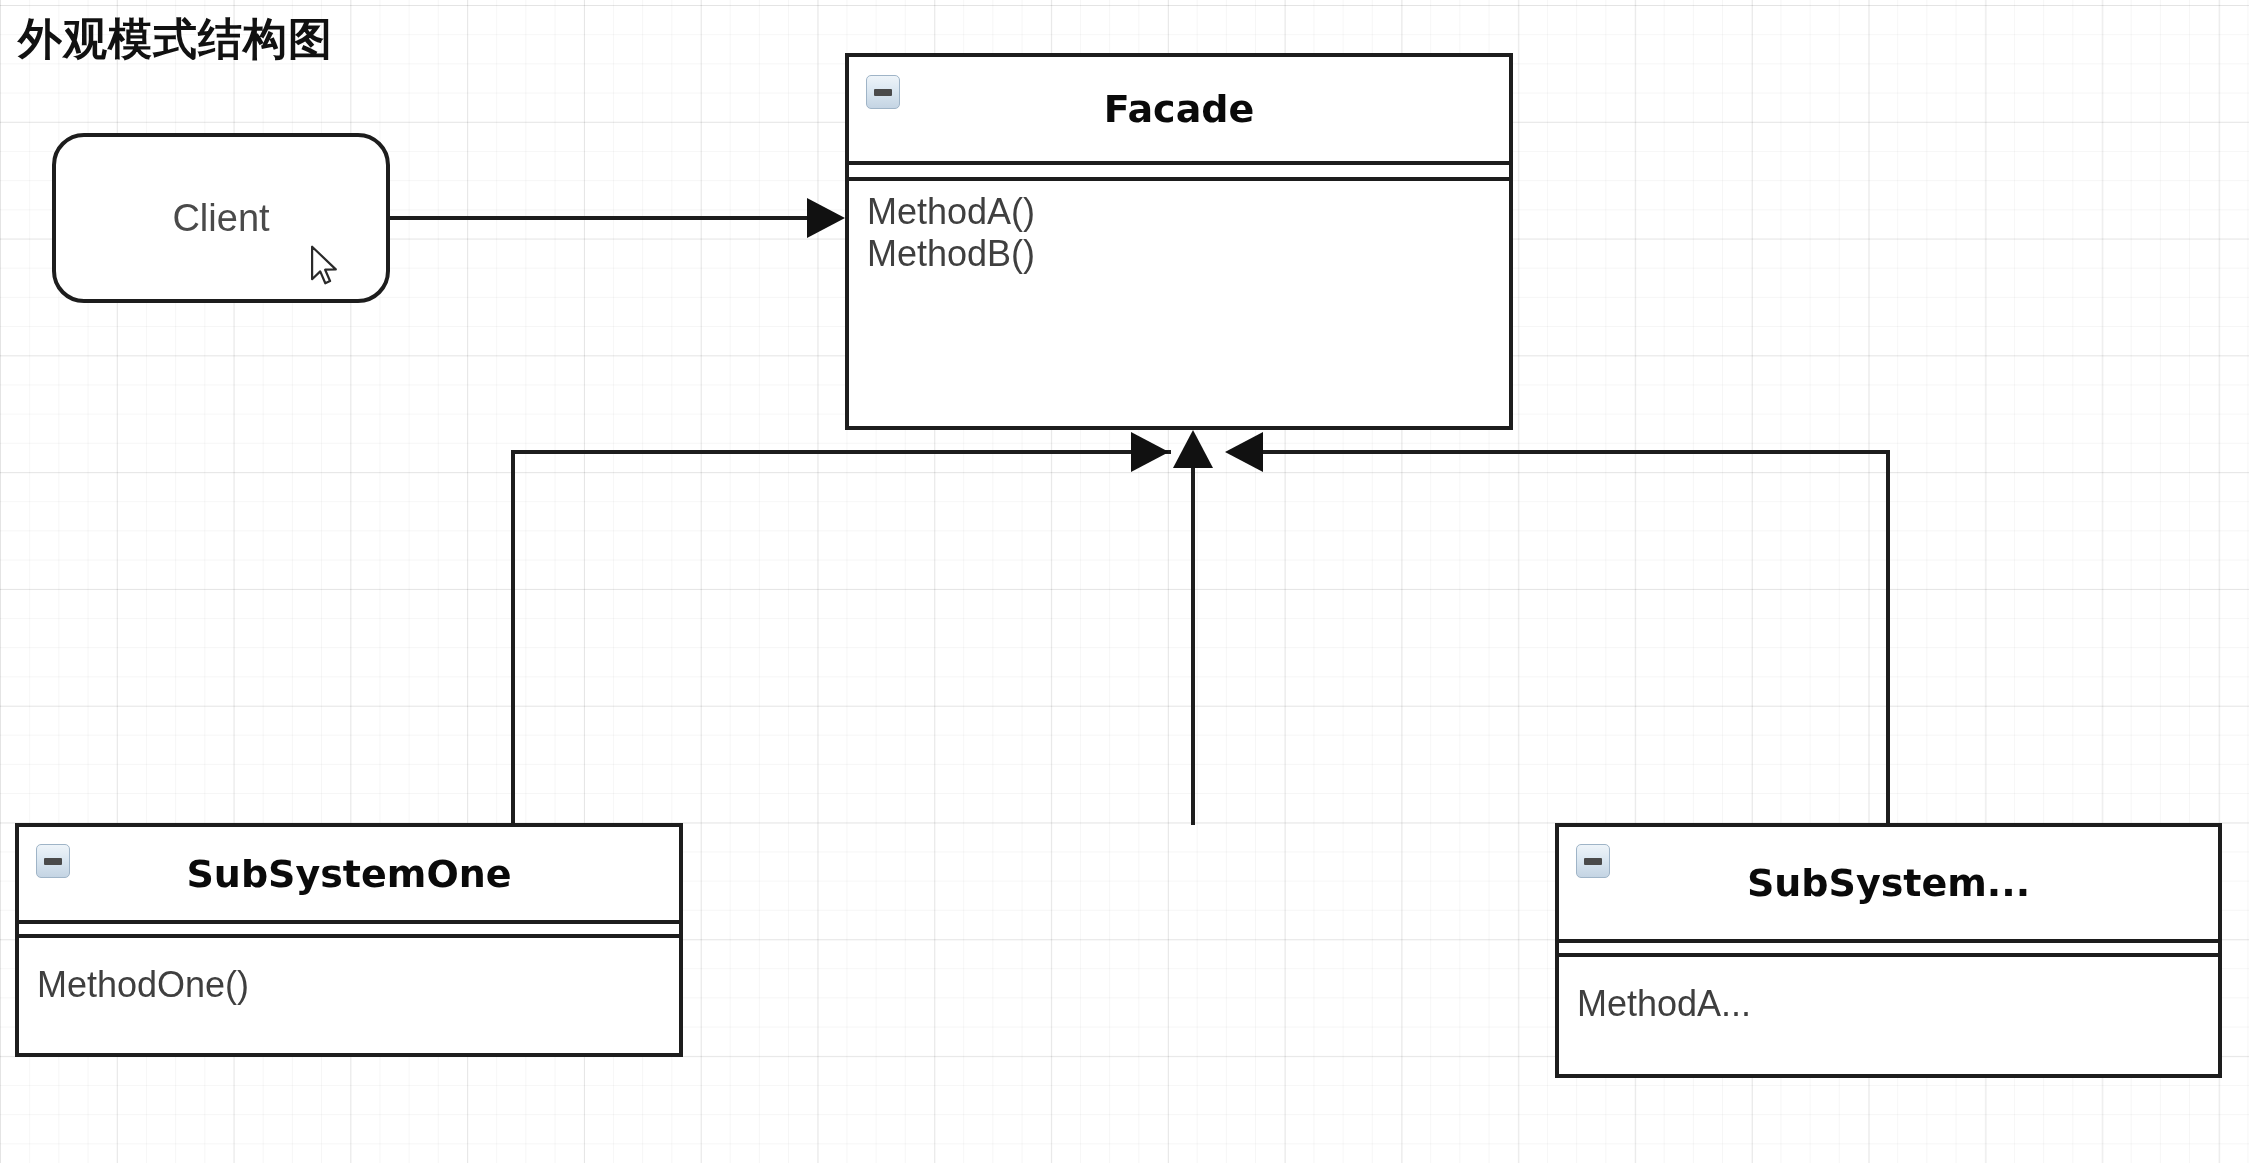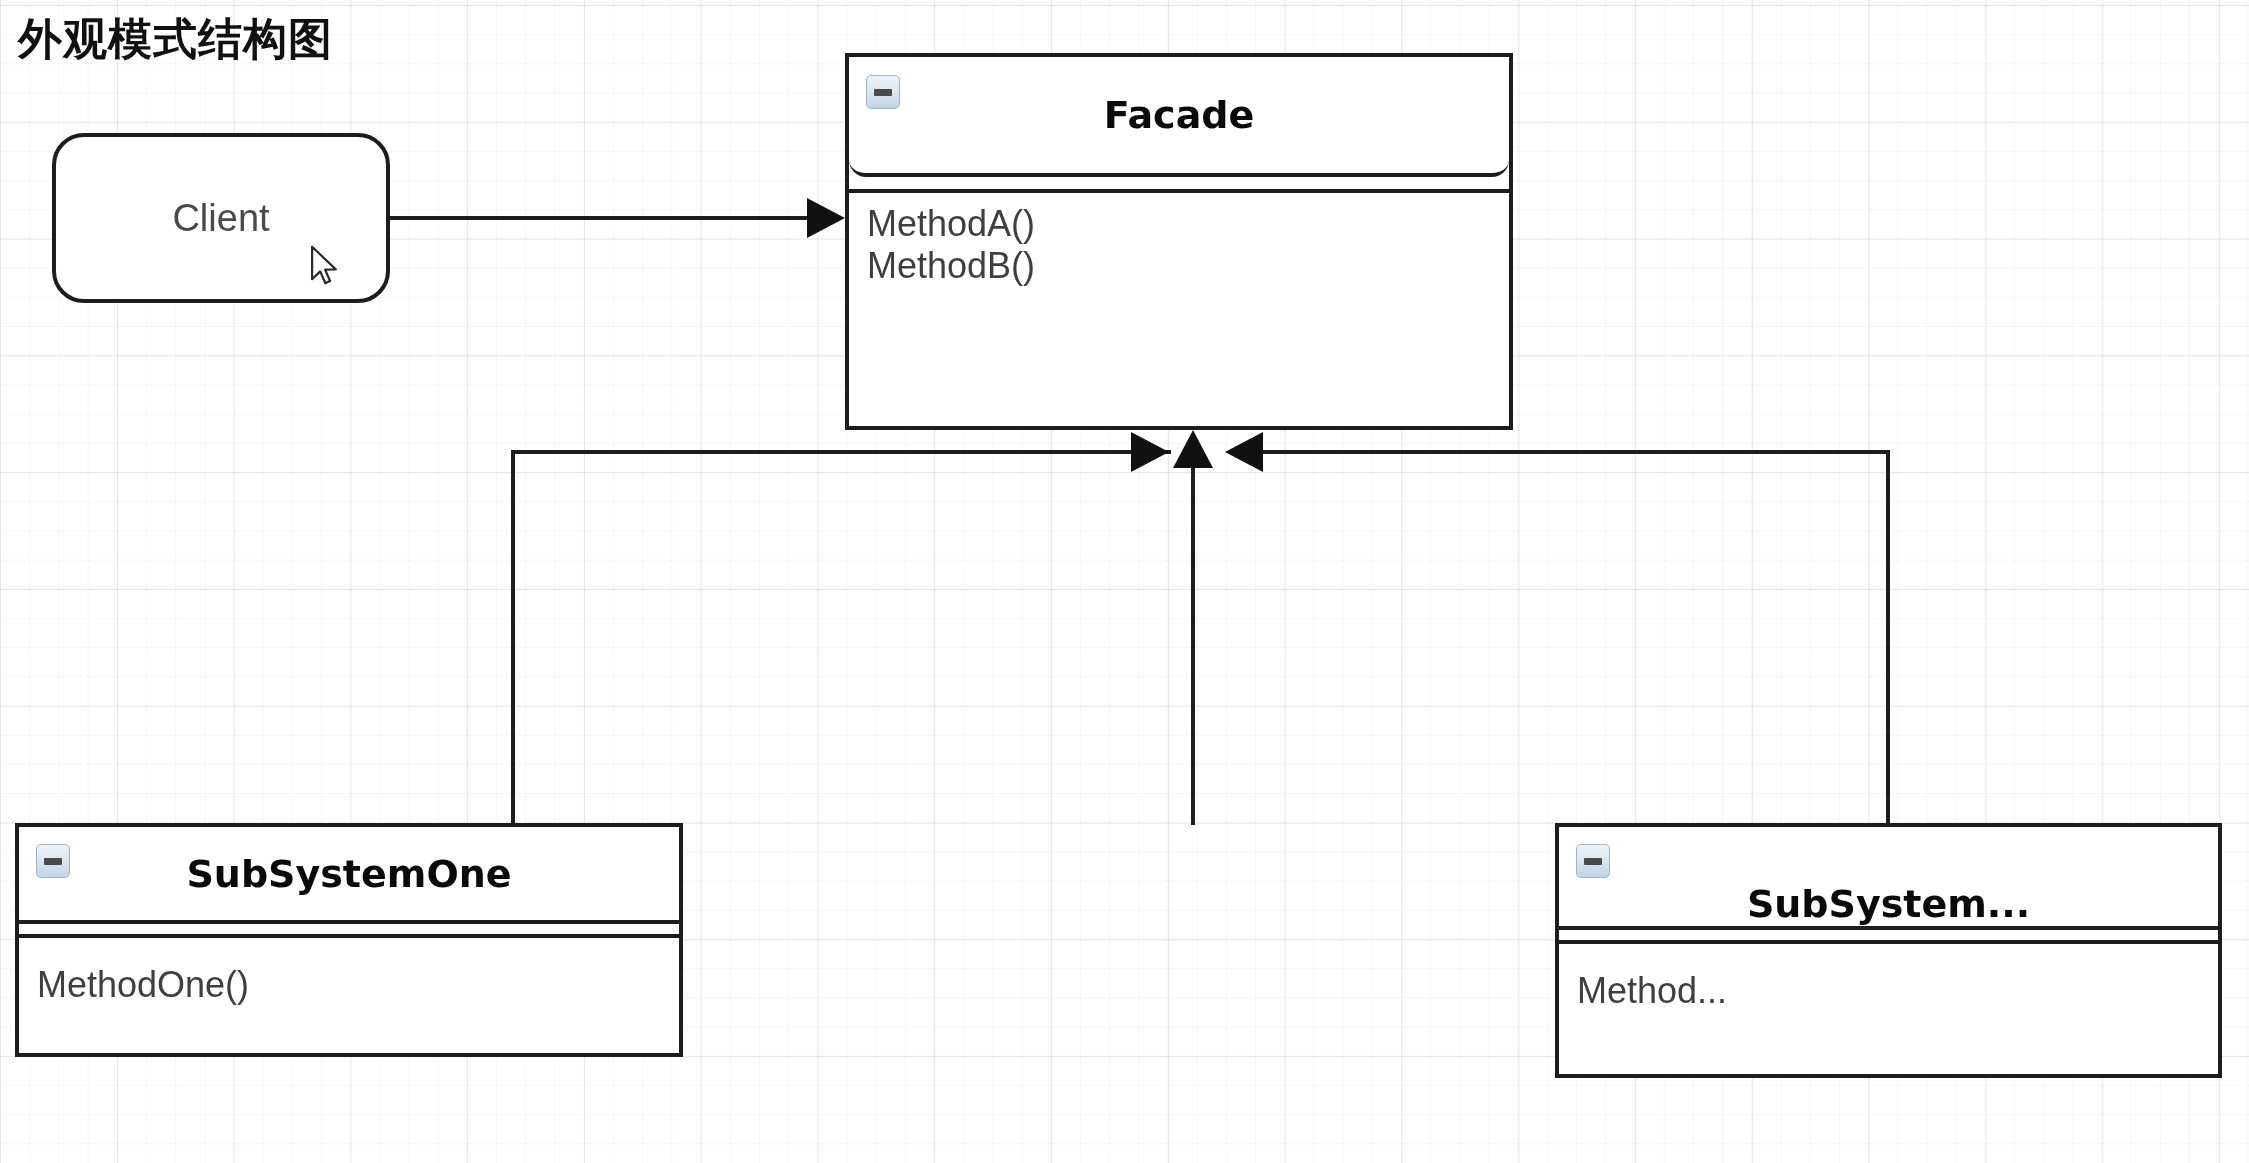--- a/index.html
+++ b/index.html
@@ -169,21 +169,21 @@
   <div id="diagram-title">外观模式结构图</div>
 
   <div class="plain-box" style="left:52px; top:133px; width:338px; height:170px;border-radius:32px;">
     <div class="plain-label">Client</div>
   </div>
 
   <div class="edge-h" style="left:390px; top:216px; width:432px;"></div>
   <div class="arrowhead arrow-right" style="left:807px; top:198px;"></div>
 
   <div class="uml-class" style="left:845px; top:53px; width:668px; height:377px;">
-    <div class="uml-header" style="height:120px;border-radius:17px;">
+    <div class="uml-header" style="height:108px;">
       <span class="collapse-icon" style="left:17px; top:18px;">
         <span class="bar"></span>
       </span>
       <span class="uml-title">Facade</span>
     </div>
     <div class="uml-attrs" style="height:16px;"></div>
     <div class="uml-methods">
       <div class="uml-method">MethodA()</div>
       <div class="uml-method">MethodB()</div>
     </div>
@@ -208,29 +208,29 @@
       <span class="uml-title">SubSystemOne</span>
     </div>
     <div class="uml-attrs" style="height:14px;"></div>
     <div class="uml-methods" style="padding-top:26px;">
       <div class="uml-method">MethodOne()</div>
     </div>
   </div>
 
 
   <div class="uml-class" style="left:1555px; top:823px; width:667px; height:255px;">
-    <div class="uml-header" style="height:103px;align-items:flex-end;">
+    <div class="uml-header" style="height:116px;">
       <span class="collapse-icon" style="left:17px; top:17px;">
         <span class="bar"></span>
       </span>
       <span class="uml-title">SubSystem...</span>
     </div>
     <div class="uml-attrs" style="height:14px;"></div>
     <div class="uml-methods" style="padding-top:26px;">
-      <div class="uml-method">Method...</div>
+      <div class="uml-method">MethodA...</div>
     </div>
   </div>
 
   <svg id="mouse-cursor" viewBox="0 0 20 26" xmlns="http://www.w3.org/2000/svg" style="left: 310px; top: 245px;">
     <path d="M1.2 1.0 L1.2 20.2 L6.0 15.6 L9.0 22.6 L11.8 21.3 L8.9 14.6 L15.2 14.4 Z" fill="#ffffff" stroke="#2a2a2a" stroke-width="1.3" stroke-linejoin="round"></path>
   </svg>
 
 </div>
 
 </body></html>

